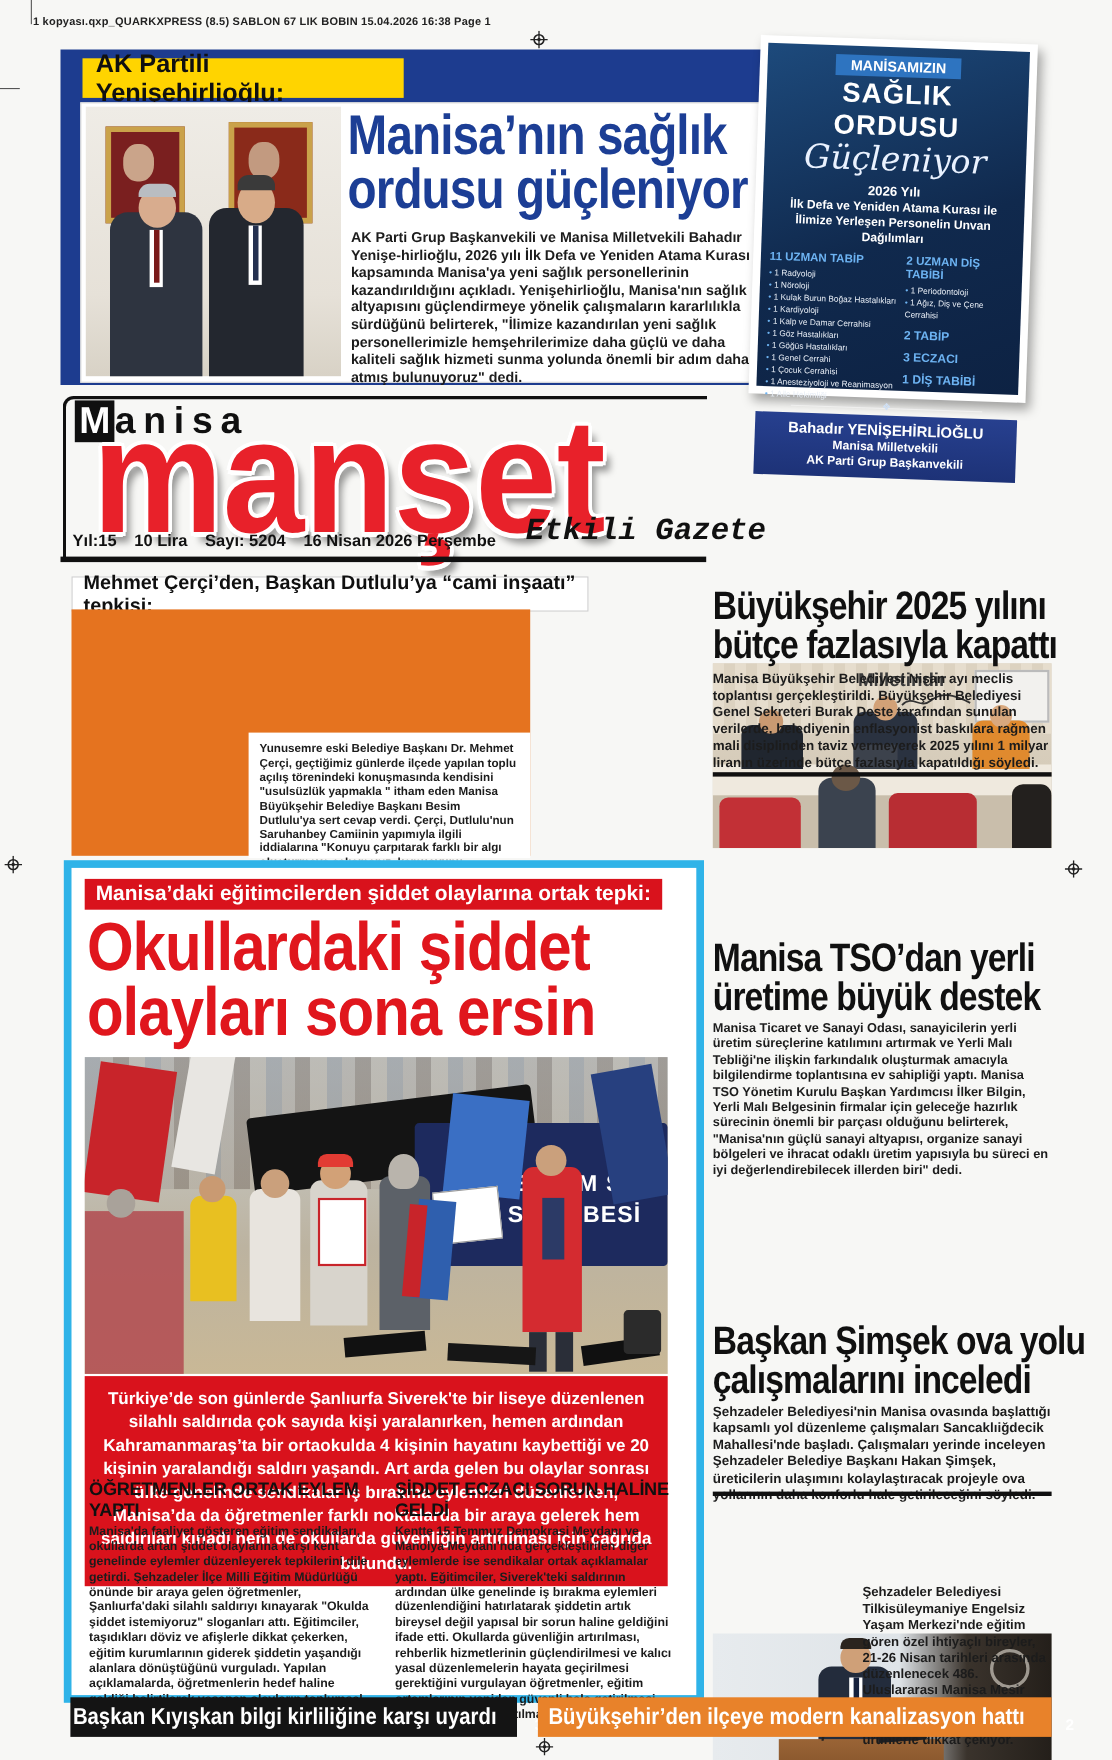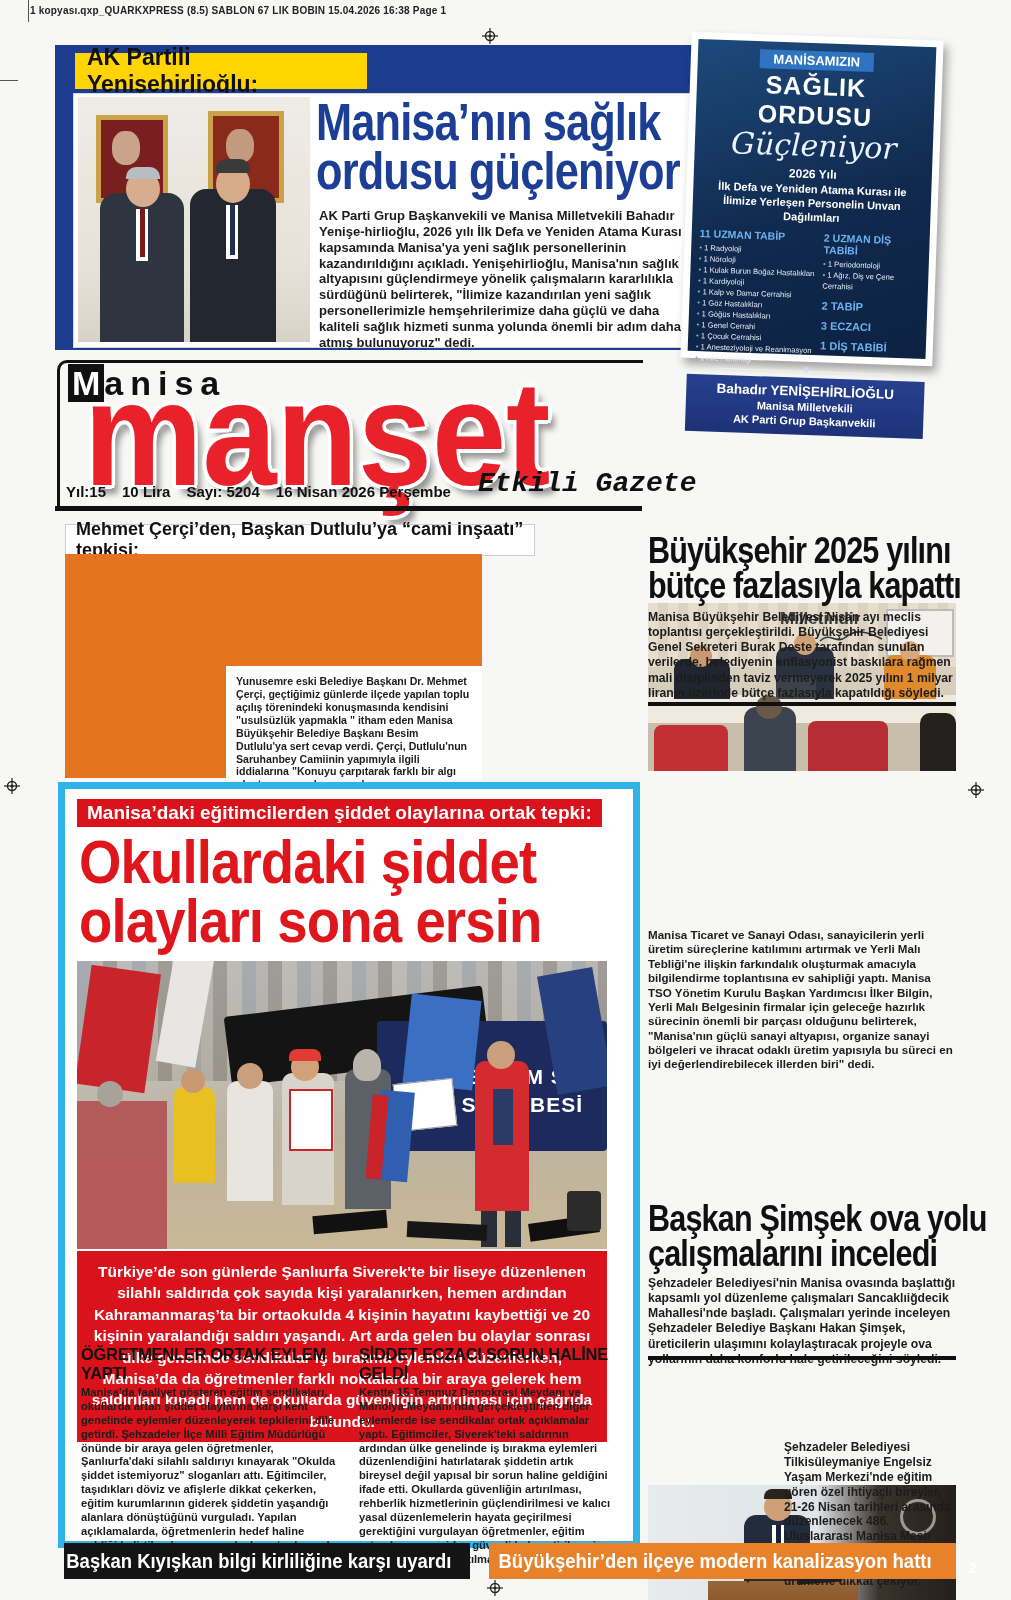--- a/index.html
+++ b/index.html
@@ -79,21 +79,21 @@
 
   
   .photo{overflow:hidden;position:relative;}
   .ph{position:absolute;}
 </style>
 </head>
 <body>
 
 <div class="page">
 
-  <div class="abs slug" style="left:30px;top:5px;text-align:center;">1 kopyası.qxp_QUARKXPRESS (8.5) SABLON 67 LIK BOBIN  15.04.2026  16:38  Page 1</div>
+  <div class="abs slug" style="left:30px;top:15px;text-align:center;">1 kopyası.qxp_QUARKXPRESS (8.5) SABLON 67 LIK BOBIN  15.04.2026  16:38  Page 1</div>
   <svg class="abs reg" style="left:482px;top:28px;" viewBox="0 0 16 16">
       <circle cx="8" cy="8" r="4.5" fill="none" stroke="#222" stroke-width="1.4"></circle>
       <line x1="8" y1="0" x2="8" y2="16" stroke="#222" stroke-width="1.2"></line>
       <line x1="0" y1="8" x2="16" y2="8" stroke="#222" stroke-width="1.2"></line>
       <circle cx="8" cy="8" r="1.6" fill="#222"></circle>
     </svg>
   <svg class="abs reg" style="left:4px;top:778px;" viewBox="0 0 16 16">
       <circle cx="8" cy="8" r="4.5" fill="none" stroke="#222" stroke-width="1.4"></circle>
       <line x1="8" y1="0" x2="8" y2="16" stroke="#222" stroke-width="1.2"></line>
       <line x1="0" y1="8" x2="16" y2="8" stroke="#222" stroke-width="1.2"></line>
@@ -338,20 +338,24 @@
     <div class="ph" style="left:252px;top:14px;width:30px;height:30px;border-radius:50%;border:3px solid #cfc9bf;opacity:.7;"></div>
     <div class="ph" style="left:96px;top:30px;width:66px;height:80px;background:#232c3c;border-radius:12px 12px 0 0;"></div>
     <div class="ph" style="left:116px;top:8px;width:28px;height:28px;background:#cfa078;border-radius:50%;"></div>
     <div class="ph" style="left:116px;top:4px;width:28px;height:10px;background:#2b241e;border-radius:8px 8px 0 0;"></div>
     <div class="ph" style="left:124px;top:40px;width:12px;height:34px;background:#fff;"></div>
     <div class="ph" style="left:128px;top:40px;width:5px;height:32px;background:#16213c;"></div>
     <div class="ph" style="left:60px;top:96px;width:150px;height:42px;background:linear-gradient(180deg,#9a6436,#7c4d26);"></div>
     <div class="ph" style="left:150px;top:84px;width:44px;height:14px;background:#1d1f24;transform:rotate(-4deg);"></div>
     <div class="ph" style="left:102px;top:70px;width:2px;height:28px;background:#222;transform:rotate(14deg);"></div>
   </div>
+  <div class="abs" style="left:648px;top:854px;width:308px;">
+    <span class="rhead cond">Manisa TSO’dan yerli</span><br>
+    <span class="rhead cond">üretime büyük destek</span>
+  </div>
   <div class="abs rbody" style="left:648px;top:928px;width:308px;font-size:11.6px;">Manisa Ticaret ve Sanayi Odası, sanayicilerin yerli üretim süreçlerine katılımını artırmak ve Yerli Malı Tebliği'ne ilişkin farkındalık oluşturmak amacıyla bilgilendirme toplantısına ev sahipliği yaptı. Manisa TSO Yönetim Kurulu Başkan Yardımcısı İlker Bilgin, Yerli Malı Belgesinin firmalar için geleceğe hazırlık sürecinin önemli bir parçası olduğunu belirterek, "Manisa'nın güçlü sanayi altyapısı, organize sanayi bölgeleri ve ihracat odaklı üretim yapısıyla bu süreci en iyi değerlendirebilecek illerden biri" dedi.</div>
 
   <div class="abs" style="left:648px;top:1202px;width:308px;">
     <span class="rhead cond">Başkan Şimşek ova yolu</span><br>
     <span class="rhead cond">çalışmalarını inceledi</span>
   </div>
   <div class="abs rbody" style="left:648px;top:1276px;width:308px;">Şehzadeler Belediyesi'nin Manisa ovasında başlattığı kapsamlı yol düzenleme çalışmaları Sancaklıiğdecik Mahallesi'nde başladı. Çalışmaları yerinde inceleyen Şehzadeler Belediye Başkanı Hakan Şimşek, üreticilerin ulaşımını kolaylaştıracak projeyle ova yollarının daha konforlu hale getirileceğini söyledi.</div>
   <div class="abs rrule" style="left:648px;top:1356px;width:308px;"></div>
 
 

